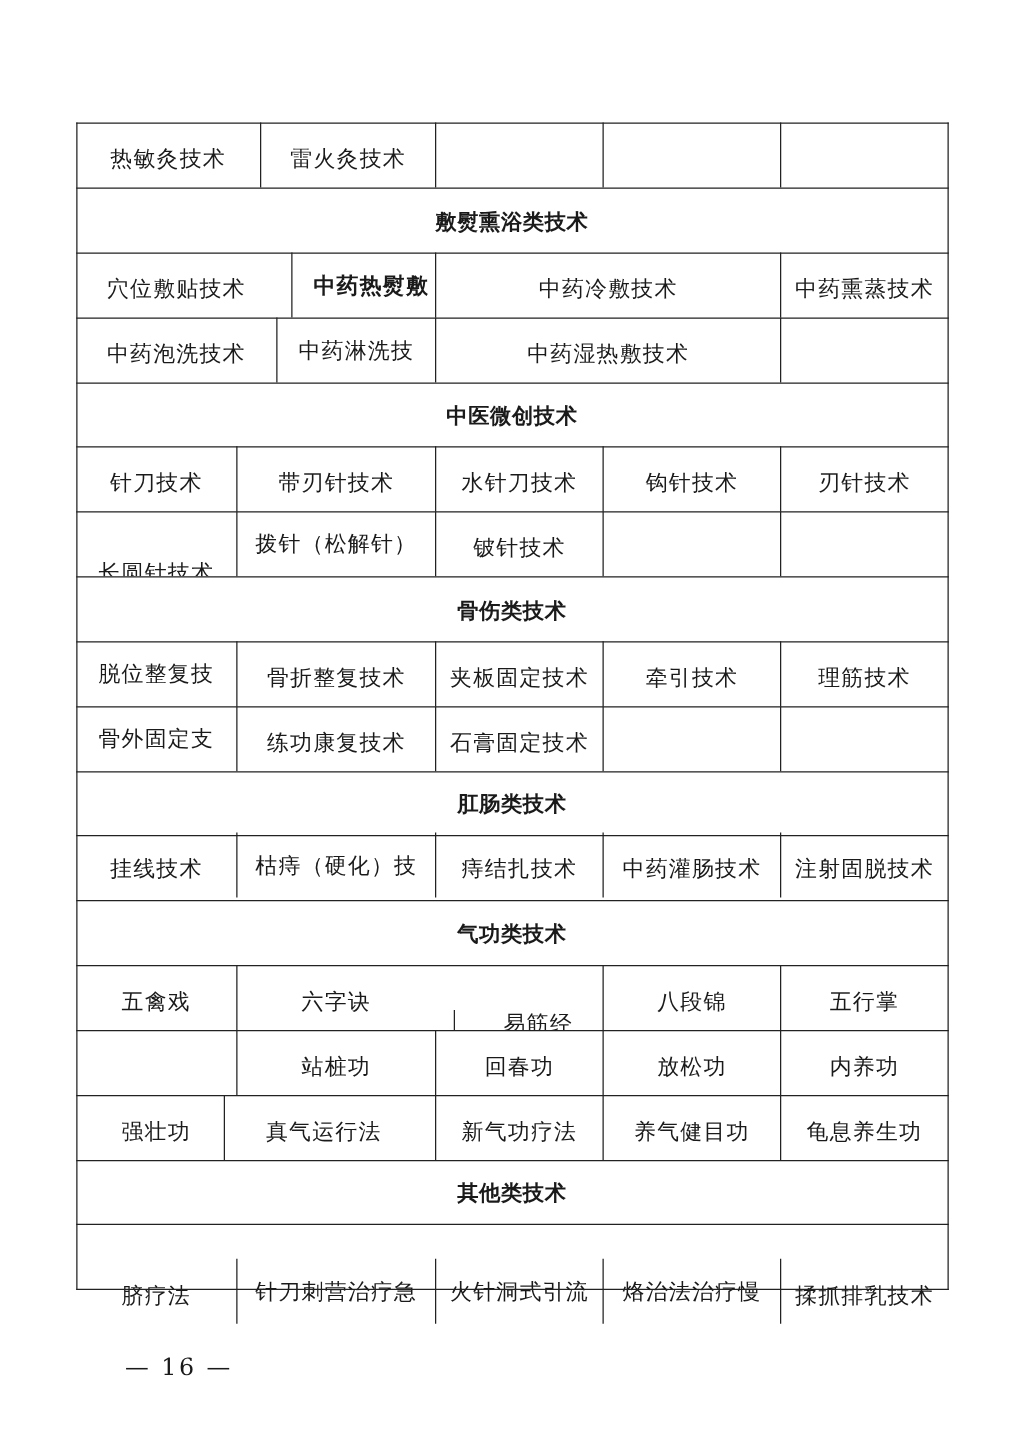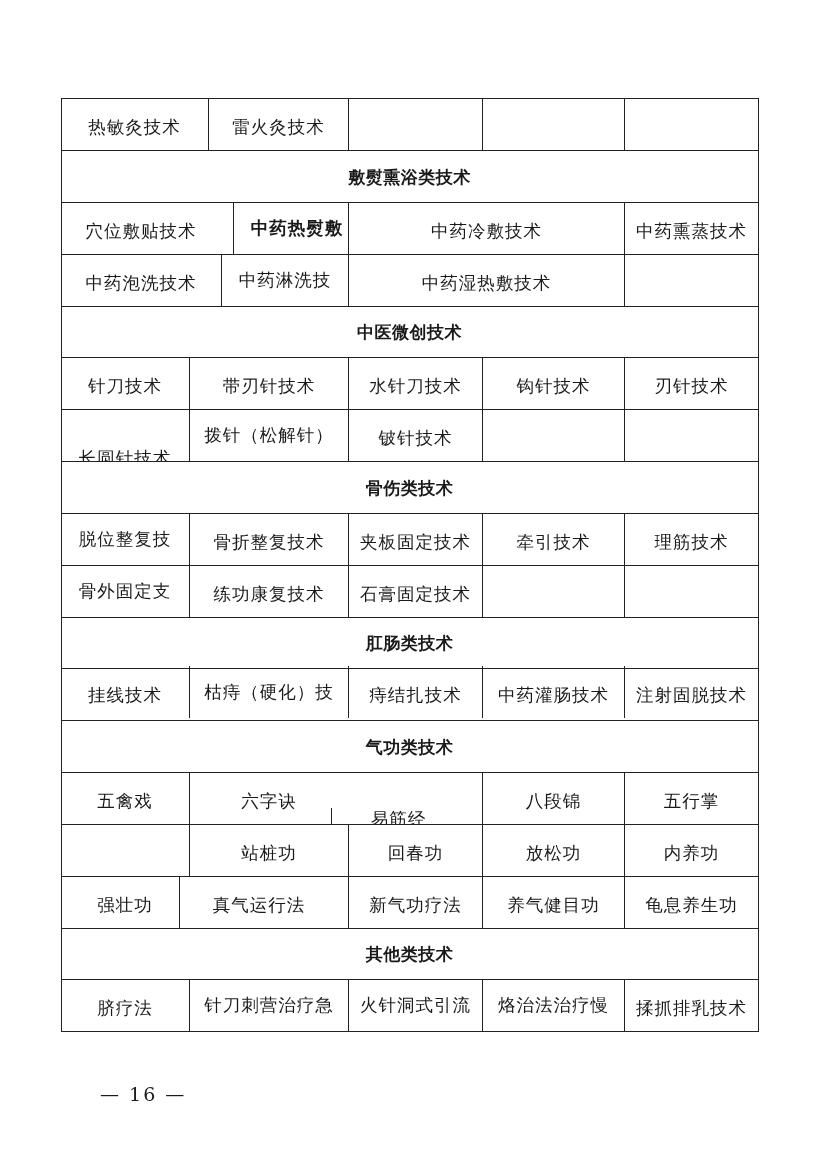--- a/index.html
+++ b/index.html
@@ -98,21 +98,21 @@
     <div class="cell" style="left:563px;width:134px;">注射固脱技术</div>
   </div>
 
   <div class="row header-row" style="top:720px;height:52px;">
     <div class="cell first" style="left:0;width:697px;">气功类技术</div>
   </div>
 
   <div class="row" style="top:772px;height:52px;">
     <div class="cell first" style="left:0;width:128px;">五禽戏</div>
     <div class="cell" style="left:128px;width:159px;">六字诀</div>
-    <div class="cell" style="left:270px;width:134px;margin-top:36px;">易筋经</div>
+    <div class="cell" style="left:302px;width:134px;margin-top:36px;">易筋经</div>
     <div class="cell" style="left:421px;width:142px;">八段锦</div>
     <div class="cell" style="left:563px;width:134px;">五行掌</div>
   </div>
   <div class="row" style="top:824px;height:52px;">
     <div class="cell" style="left:128px;width:159px;">站桩功</div>
     <div class="cell" style="left:287px;width:134px;">回春功</div>
     <div class="cell" style="left:421px;width:142px;">放松功</div>
     <div class="cell" style="left:563px;width:134px;">内养功</div>
   </div>
   <div class="row" style="top:876px;height:52px;">
@@ -120,21 +120,21 @@
     <div class="cell" style="left:118px;width:159px;">真气运行法</div>
     <div class="cell" style="left:287px;width:134px;">新气功疗法</div>
     <div class="cell" style="left:421px;width:142px;">养气健目功</div>
     <div class="cell" style="left:563px;width:134px;">龟息养生功</div>
   </div>
 
   <div class="row header-row" style="top:928px;height:51px;">
     <div class="cell first" style="left:0;width:697px;">其他类技术</div>
   </div>
 
-  <div class="row" style="top:979px;height:52px;">
+  <div class="row" style="top:1007px;height:52px;">
     <div class="cell first" style="left:0;width:128px;">脐疗法</div>
     <div class="cell up" style="left:128px;width:159px;">针刀刺营治疗急</div>
     <div class="cell up" style="left:287px;width:134px;text-align:right;">火针洞式引流</div>
     <div class="cell up" style="left:421px;width:142px;">烙治法治疗慢</div>
     <div class="cell" style="left:563px;width:134px;">揉抓排乳技术</div>
   </div>
 
   <div class="hline" style="top:98px;"></div>
   <div class="hline" style="top:150px;"></div>
   <div class="hline" style="top:202px;"></div>

